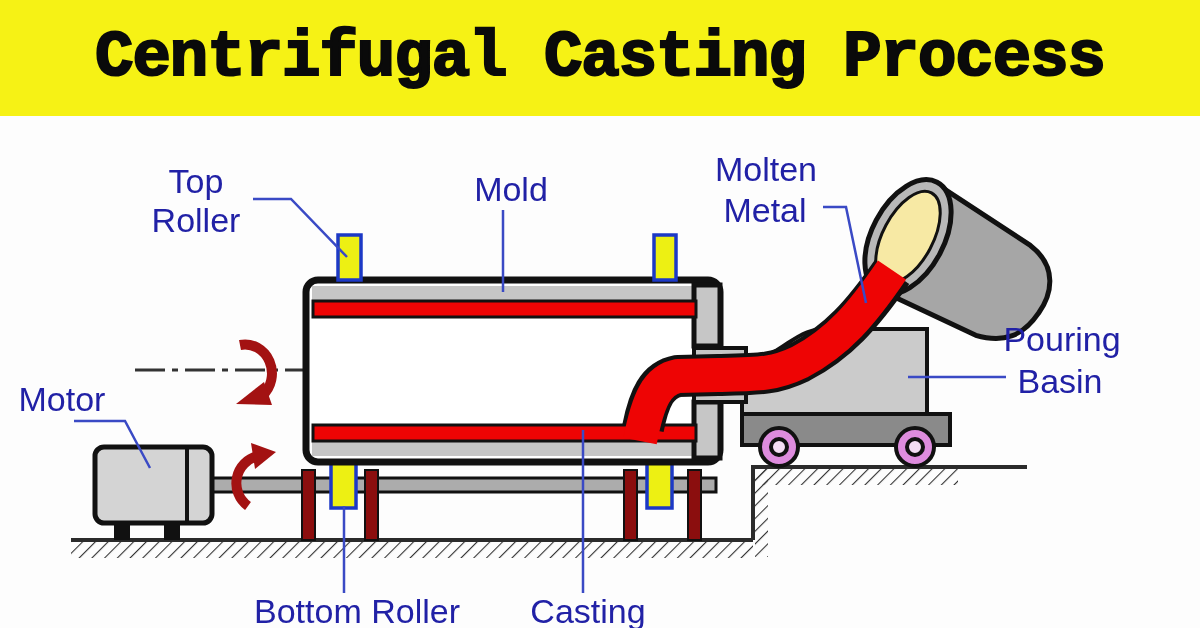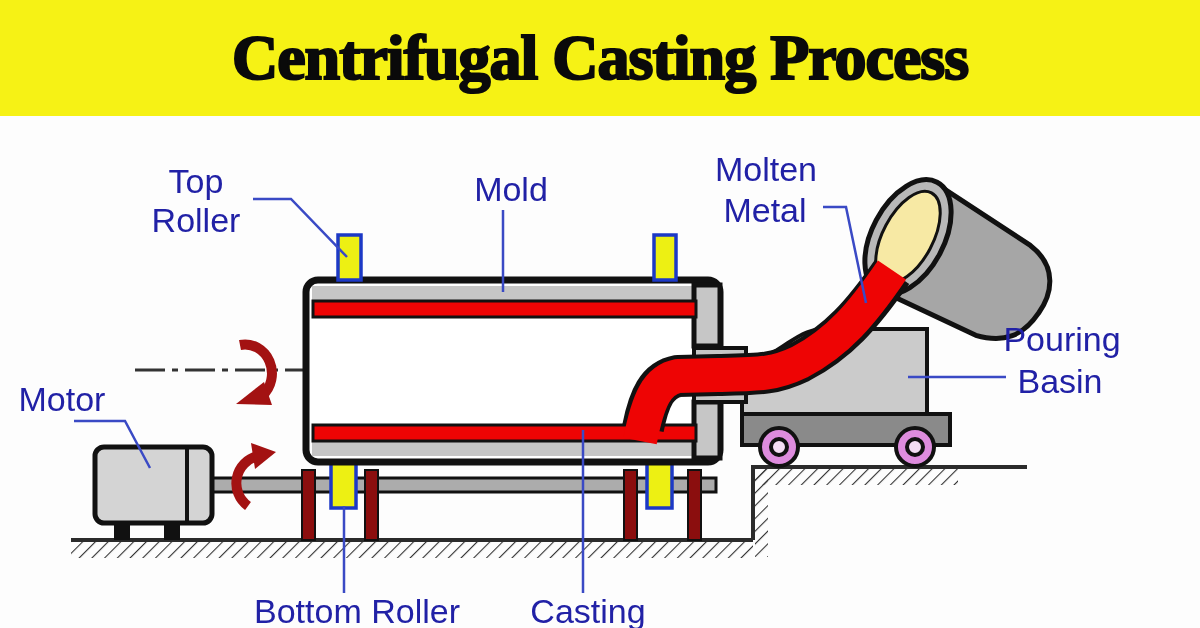--- a/index.html
+++ b/index.html
@@ -3,21 +3,21 @@
 <meta charset="utf-8">
 <style>
   html,body{margin:0;padding:0;}
   body{width:1200px;height:628px;position:relative;background:#fdfdfd;overflow:hidden;
        font-family:"Liberation Sans",sans-serif;}
   .stage{position:absolute;inset:0;width:1200px;height:628px;}
   .banner{position:absolute;left:0;top:0;width:1200px;height:116px;
           background:var(--banner-yellow);display:flex;align-items:center;justify-content:center;}
   .banner h1{margin:8px;font-size:64px;font-weight:bold;letter-spacing:-1px;
              color:var(--title-black);-webkit-text-stroke:2.2px var(--title-black);
-             font-family:Liberation Serif, serif;white-space:nowrap;text-align:center;}
+             font-family:Liberation Mono, monospace;white-space:nowrap;text-align:center;}
   svg{position:absolute;left:0;top:0;}
   svg text{font-family:"Liberation Sans",sans-serif;font-size:34px;fill:var(--label-blue);}
   .s-out{stroke:var(--outline-black);}
   .f-white{fill:#ffffff;}
   .f-red{fill:var(--red);}
   .f-darkred{fill:var(--dark-red);}
   .f-arrow{fill:var(--arrow-red);}
   .st-arrow{stroke:var(--arrow-red);}
   .f-moldgray{fill:var(--mold-gray);}
   .f-motorgray{fill:var(--motor-gray);}

